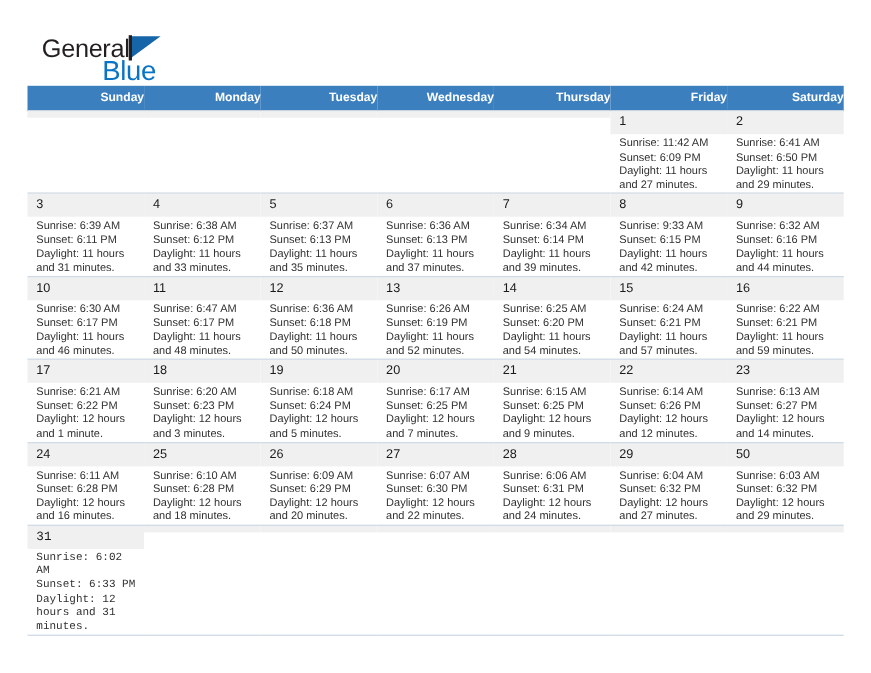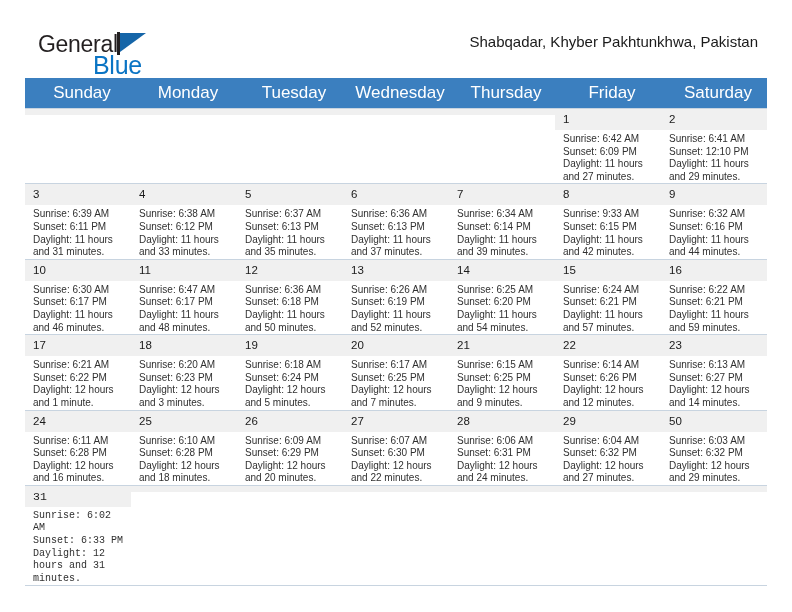--- a/index.html
+++ b/index.html
@@ -94,23 +94,23 @@
 
   
   .calendar {
     width: 742px;
     border-collapse: collapse;
     table-layout: fixed;
   }
   .calendar th {
     background: #3b7fbf;
     color: #ffffff;
-    font-size: 17px;
-    font-weight: normal;
-    text-align: center;
+    font-size: 11px;
+    font-weight: bold;
+    text-align: right;
     padding: 5px 0 5px 8px;
     height: 12px;
     border: none;
   }
   .calendar td {
     vertical-align: top;
     padding: 0;
     height: 74px;
     border-top: 1px solid #c8d4e0;
     border-bottom: 1px solid #c8d4e0;
@@ -149,21 +149,20 @@
   <div class="header">
 
     <div class="brand">
       <span class="brand-general">General</span>
       <span class="brand-bar"></span>
       <span class="brand-flag"></span>
       <span class="brand-blue">Blue</span>
     </div>
 
     <div class="title-block">
-      <h2 class="cal-subtitle">Shabqadar, Khyber Pakhtunkhwa, Pakistan</h2>
     </div>
 
   </div>
 
   <table class="calendar">
     <thead>
       <tr>
         <th>Sunday</th>
         <th>Monday</th>
         <th>Tuesday</th>
@@ -186,30 +185,30 @@
           </td>
           <td class="cell-empty">
             <span class="daynum"></span>
           </td>
           <td class="cell-empty">
             <span class="daynum"></span>
           </td>
           <td>
             <span class="daynum">1</span>
             <div class="cell-info">
-              <div>Sunrise: 6:42 AM</div>
+              <div>Sunrise: 11:42 AM</div>
               <div>Sunset: 6:09 PM</div>
               <div>Daylight: 11 hours and 27 minutes.</div>
             </div>
           </td>
           <td>
             <span class="daynum">2</span>
             <div class="cell-info">
               <div>Sunrise: 6:41 AM</div>
-              <div>Sunset: 12:10 PM</div>
+              <div>Sunset: 6:50 PM</div>
               <div>Daylight: 11 hours and 29 minutes.</div>
             </div>
           </td>
         </tr>
         <tr>
           <td>
             <span class="daynum">3</span>
             <div class="cell-info">
               <div>Sunrise: 6:39 AM</div>
               <div>Sunset: 6:11 PM</div>

